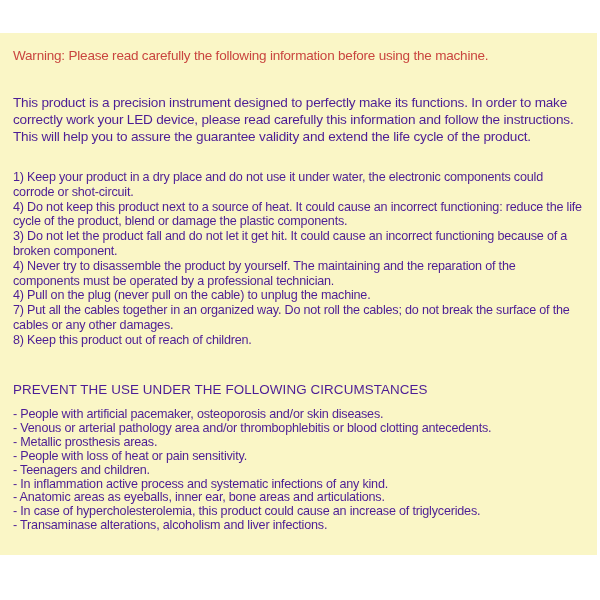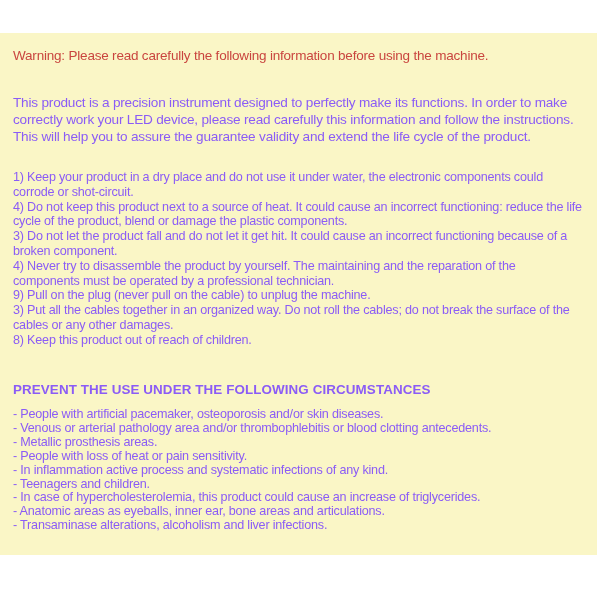--- a/index.html
+++ b/index.html
@@ -22,21 +22,21 @@
     top: 33px;
     left: 0;
     width: 597px;
     height: 522px;
     background: #faf6c6;
   }
   .textblock {
     position: absolute;
     left: 13px;
     width: 570px;
-    color: #8b5cf6;
+    color: #4c1d95;
     letter-spacing: -0.2px;
   }
   .warning {
     top: 15px;
     font-size: 13.5px;
     line-height: 16px;
     color: #c9453f;
   }
   .intro {
     top: 61px;
@@ -46,21 +46,20 @@
   .instructions {
     top: 137px;
     font-size: 12.6px;
     line-height: 14.8px;
   }
   .prevent-heading {
     top: 349px;
     font-size: 13.4px;
     line-height: 16px;
     letter-spacing: 0.1px;
-    font-weight: bold;
   }
   .prevent-list {
     top: 375px;
     font-size: 12.6px;
     line-height: 13.9px;
   }
   .instruction-item, .prevent-item {
     margin: 0;
     padding: 0;
   }
@@ -73,33 +72,33 @@
 
     <div class="textblock warning">Warning: Please read carefully the following information before using the machine.</div>
 
     <div class="textblock intro">This product is a precision instrument designed to perfectly make its functions. In order to make correctly work your LED device, please read carefully this information and follow the instructions. This will help you to assure the guarantee validity and extend the life cycle of the product.</div>
 
     <div class="textblock instructions">
       <div class="instruction-item">1) Keep your product in a dry place and do not use it under water, the electronic components could corrode or shot-circuit.</div>
       <div class="instruction-item">4) Do not keep this product next to a source of heat. It could cause an incorrect functioning: reduce the life cycle of the product, blend or damage the plastic components.</div>
       <div class="instruction-item">3) Do not let the product fall and do not let it get hit. It could cause an incorrect functioning because of a broken component.</div>
       <div class="instruction-item">4) Never try to disassemble the product by yourself. The maintaining and the reparation of the components must be operated by a professional technician.</div>
-      <div class="instruction-item">9) Pull on the plug (never pull on the cable) to unplug the machine.</div>
-      <div class="instruction-item">3) Put all the cables together in an organized way. Do not roll the cables; do not break the surface of the cables or any other damages.</div>
+      <div class="instruction-item">4) Pull on the plug (never pull on the cable) to unplug the machine.</div>
+      <div class="instruction-item">7) Put all the cables together in an organized way. Do not roll the cables; do not break the surface of the cables or any other damages.</div>
       <div class="instruction-item">8) Keep this product out of reach of children.</div>
     </div>
 
     <div class="textblock prevent-heading">PREVENT THE USE UNDER THE FOLLOWING CIRCUMSTANCES</div>
 
     <div class="textblock prevent-list">
       <div class="prevent-item">- People with artificial pacemaker, osteoporosis and/or skin diseases.</div>
       <div class="prevent-item">- Venous or arterial pathology area and/or thrombophlebitis or blood clotting antecedents.</div>
       <div class="prevent-item">- Metallic prosthesis areas.</div>
       <div class="prevent-item">- People with loss of heat or pain sensitivity.</div>
+      <div class="prevent-item">- Teenagers and children.</div>
       <div class="prevent-item">- In inflammation active process and systematic infections of any kind.</div>
-      <div class="prevent-item">- Teenagers and children.</div>
+      <div class="prevent-item">- Anatomic areas as eyeballs, inner ear, bone areas and articulations.</div>
       <div class="prevent-item">- In case of hypercholesterolemia, this product could cause an increase of triglycerides.</div>
-      <div class="prevent-item">- Anatomic areas as eyeballs, inner ear, bone areas and articulations.</div>
       <div class="prevent-item">- Transaminase alterations, alcoholism and liver infections.</div>
     </div>
 
   </div>
 </div>
 
 </body></html>

